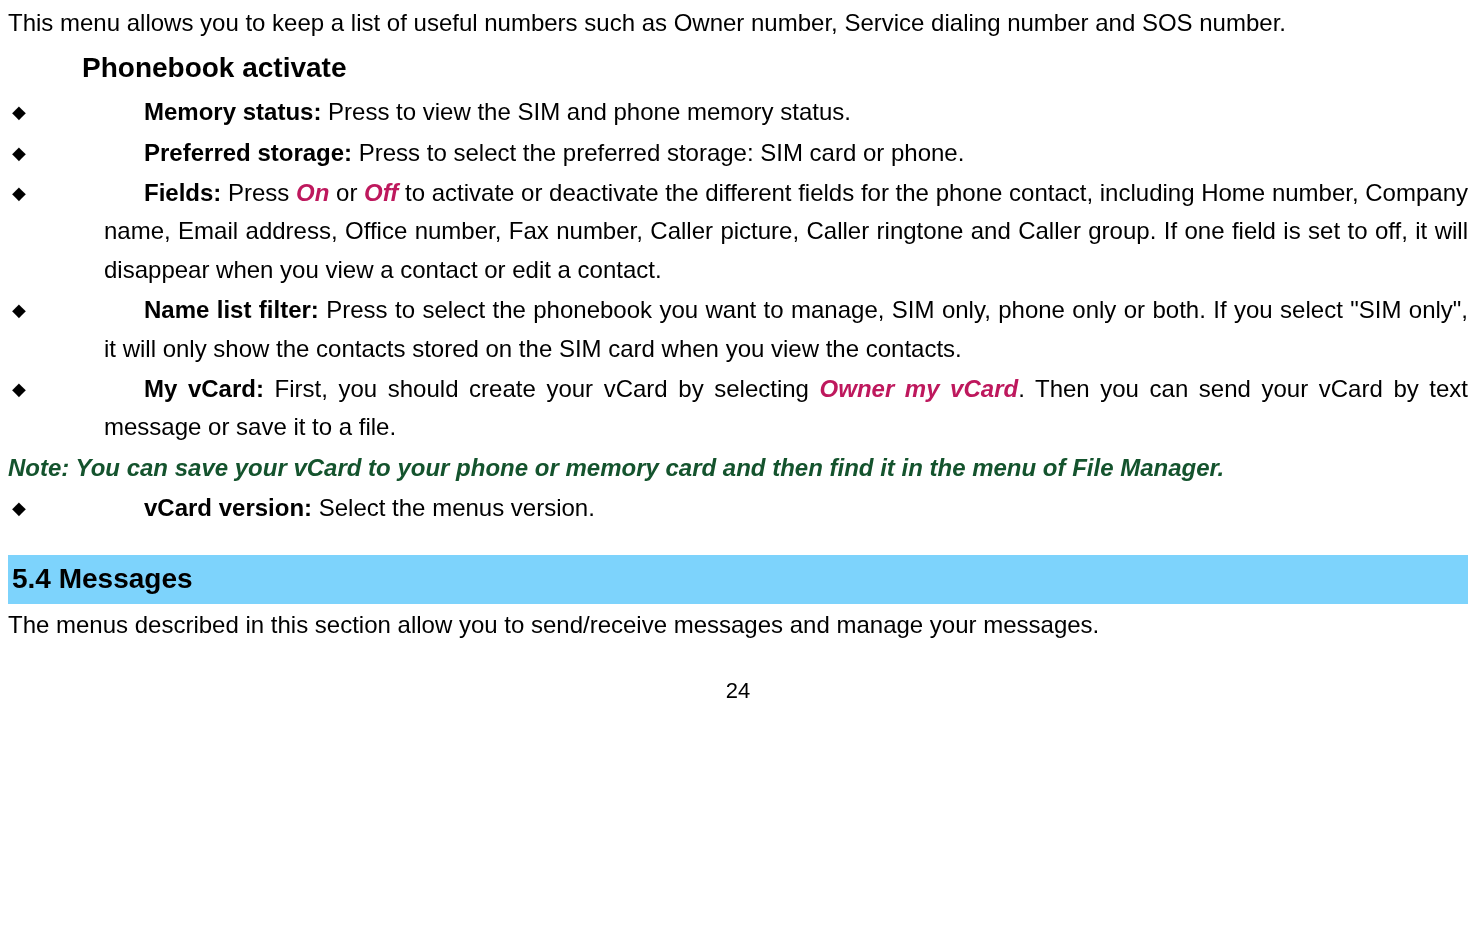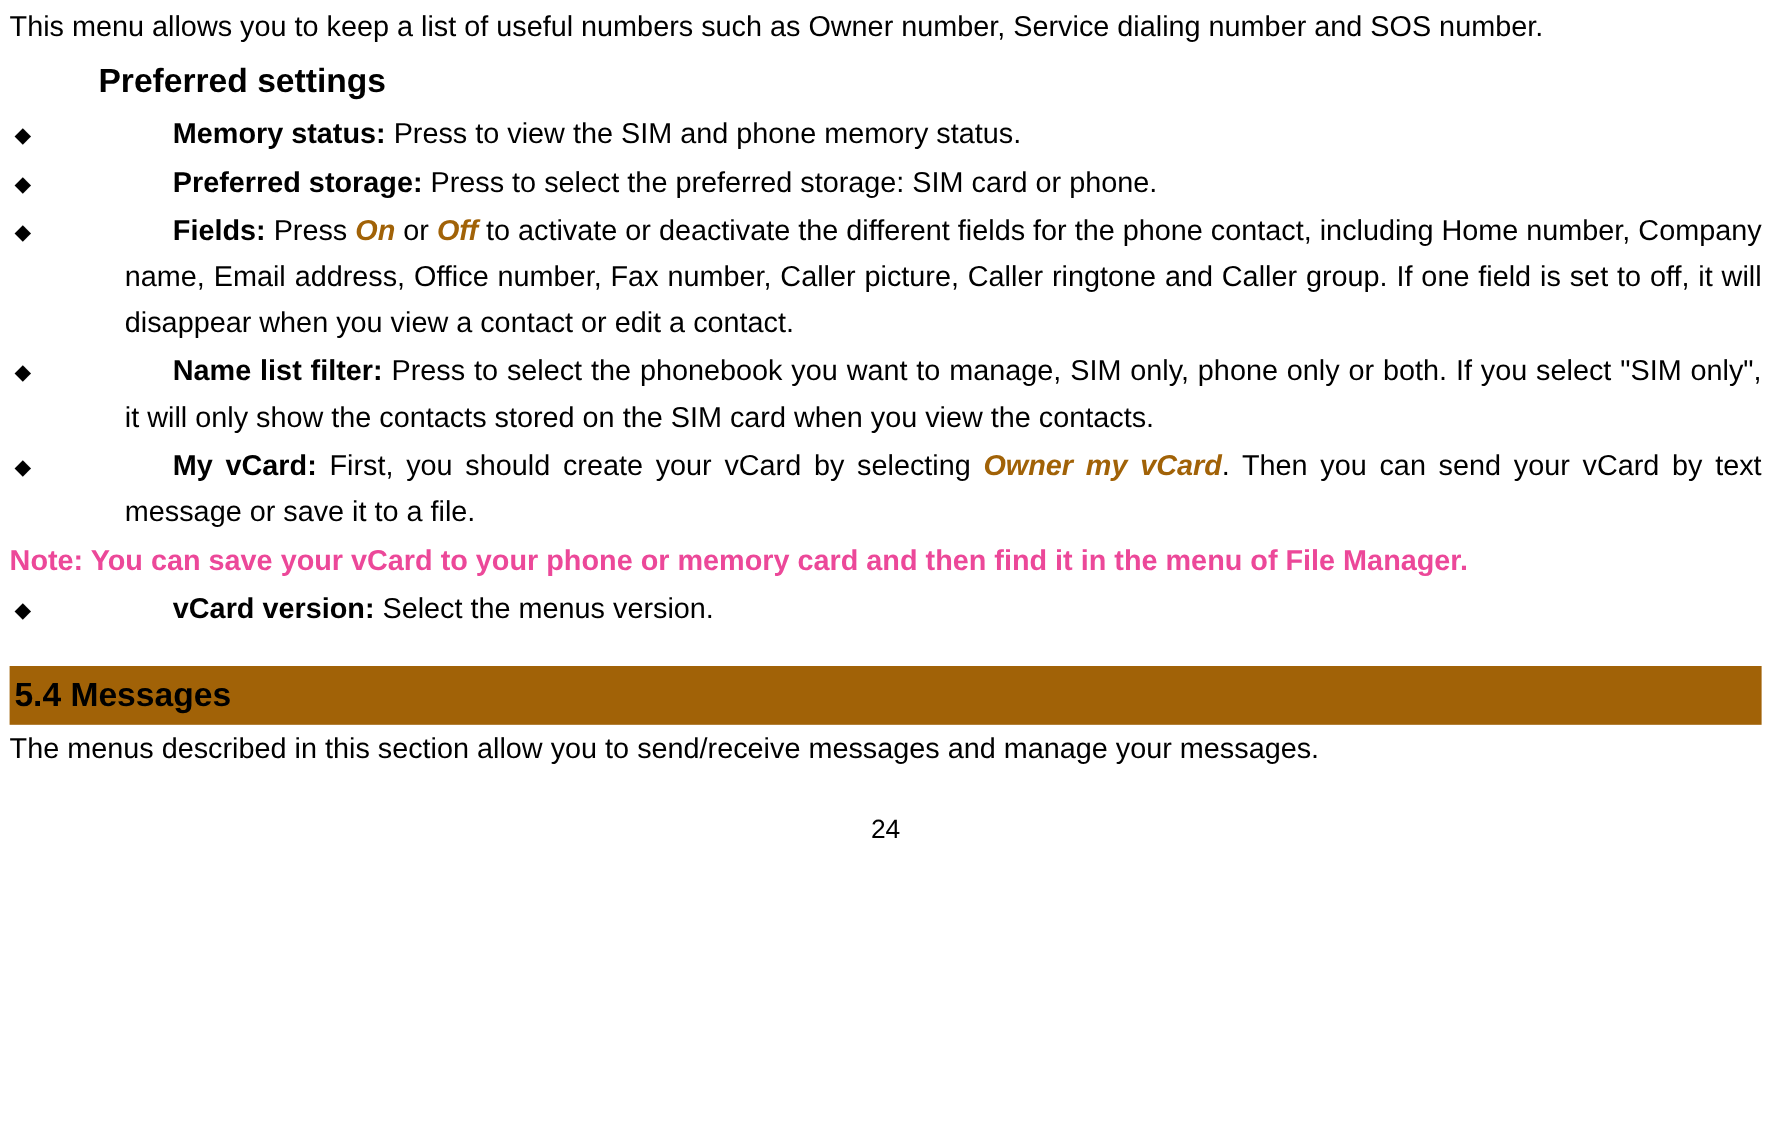--- a/index.html
+++ b/index.html
@@ -41,33 +41,34 @@
       left: 4px;
       top: 0;
       font-size: 18px;
       line-height: 38px;
     }
     .label-bold {
       font-weight: bold;
       margin-left: 40px;
     }
     .emph {
-      color: #a16207;
+      color: #be185d;
       font-style: italic;
       font-weight: bold;
     }
     .note {
-      color: #ec4899;
+      color: #14532d;
+      font-style: italic;
       font-weight: bold;
       text-align: justify;
       text-align-last: left;
       margin-bottom: 2px;
     }
     .section-heading {
-      background: #a16207;
+      background: #7dd3fc;
       font-weight: bold;
       font-size: 28px;
       padding: 2px 4px;
       margin-top: 28px;
       margin-bottom: 2px;
     }
     .section-body {
       text-align: justify;
       text-align-last: left;
     }
@@ -75,21 +76,21 @@
       text-align: center;
       margin-top: 28px;
       font-size: 22px;
     }
   </style>
 </head>
 <body>
 
 <p class="intro">This menu allows you to keep a list of useful numbers such as Owner number, Service dialing number and SOS number.</p>
 
-<h3 class="subheading">Preferred settings</h3>
+<h3 class="subheading">Phonebook activate</h3>
 
 <ul class="bullet-list">
   <li class="bullet-item">
     <span class="bullet-marker">◆</span>
     <span class="label-bold">Memory status:</span><span> Press to view the SIM and phone memory status.</span>
   </li>
   <li class="bullet-item">
     <span class="bullet-marker">◆</span>
     <span class="label-bold">Preferred storage:</span><span> Press to select the preferred storage: SIM card or phone.</span>
   </li>

